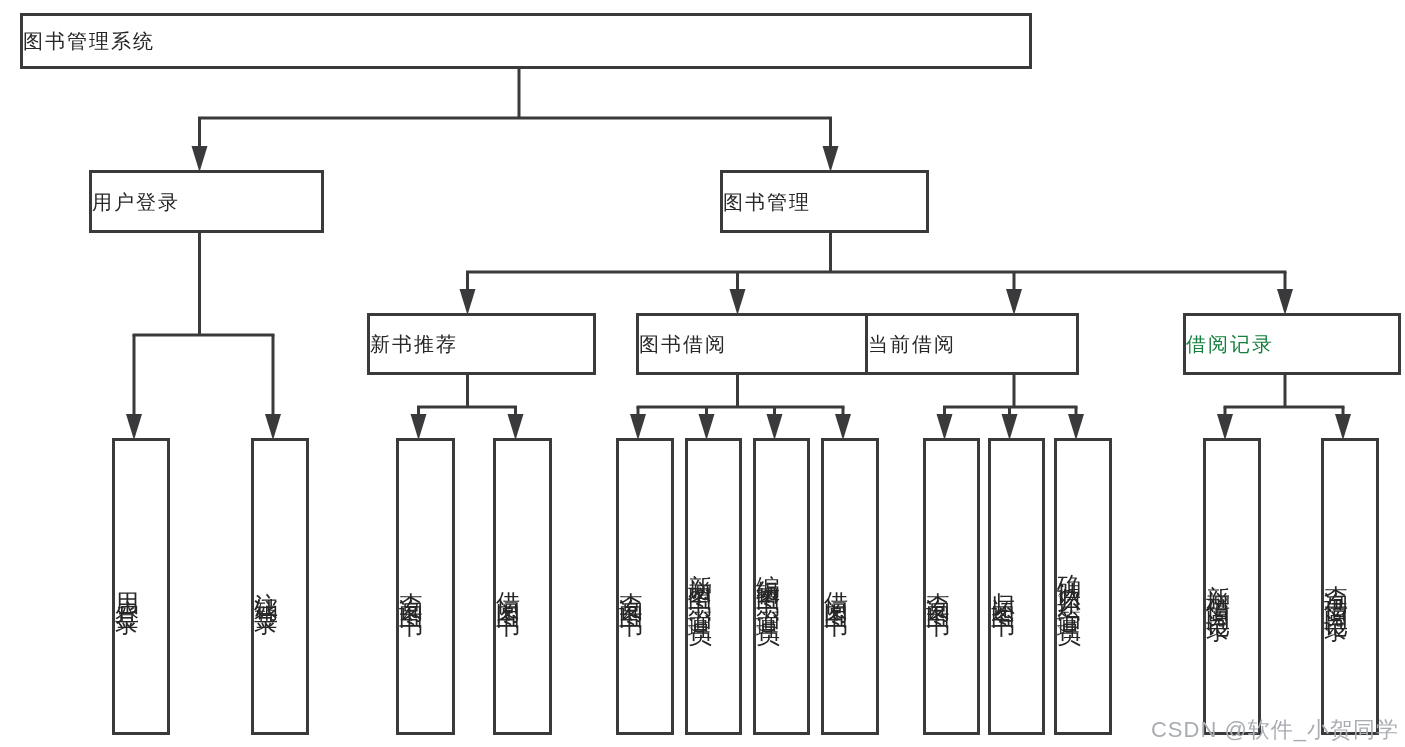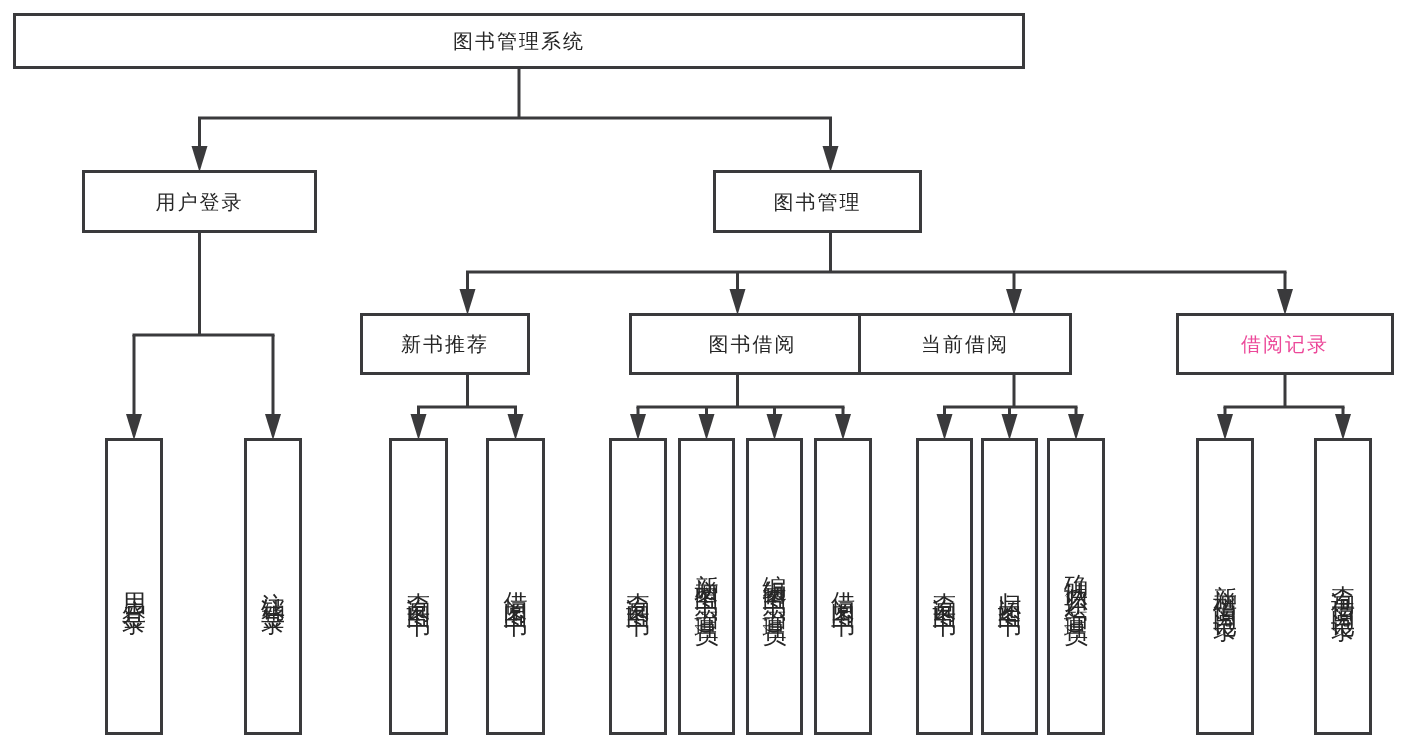--- a/index.html
+++ b/index.html
@@ -20,22 +20,23 @@
     left: 0; top: 0;
     width: 1405px;
     height: 747px;
   }
   .node {
     position: absolute;
     box-sizing: border-box;
     background: #ffffff;
     display: flex;
     align-items: center;
-    justify-content: center;
+    justify-content: flex-start;
     z-index: 2;
+    margin-left: 7px;
   }
   .node .label {
     white-space: nowrap;
     font-size: 20px;
     letter-spacing: 2px;
     line-height: 1.2;
   }
   .node.vertical .label {
     writing-mode: vertical-rl;
     text-orientation: upright;
@@ -115,31 +116,31 @@
   <div id="nodes">
       <div class="node" style="left: 13px; top: 13px; width: 1012px; height: 56px; border: 3px solid rgb(58, 58, 60); background: rgb(255, 255, 255);">
         <span class="label" style="color: rgb(38, 38, 38);">图书管理系统</span>
       </div>
       <div class="node" style="left: 82px; top: 170px; width: 235px; height: 63px; border: 3px solid rgb(58, 58, 60); background: rgb(255, 255, 255);">
         <span class="label" style="color: rgb(38, 38, 38);">用户登录</span>
       </div>
       <div class="node" style="left: 713px; top: 170px; width: 209px; height: 63px; border: 3px solid rgb(58, 58, 60); background: rgb(255, 255, 255);">
         <span class="label" style="color: rgb(38, 38, 38);">图书管理</span>
       </div>
-      <div class="node" style="left: 360px; top: 313px; width: 170px; height: 62px; border: 3px solid rgb(58, 58, 60); background: rgb(255, 255, 255);">
+      <div class="node" style="left: 360px; top: 313px; width: 229px; height: 62px; border: 3px solid rgb(58, 58, 60); background: rgb(255, 255, 255);">
         <span class="label" style="color: rgb(38, 38, 38);">新书推荐</span>
       </div>
       <div class="node" style="left: 629px; top: 313px; width: 247px; height: 62px; border: 3px solid rgb(58, 58, 60); background: rgb(255, 255, 255);">
         <span class="label" style="color: rgb(38, 38, 38);">图书借阅</span>
       </div>
       <div class="node" style="left: 858px; top: 313px; width: 214px; height: 62px; border: 3px solid rgb(58, 58, 60); background: rgb(255, 255, 255);">
         <span class="label" style="color: rgb(38, 38, 38);">当前借阅</span>
       </div>
       <div class="node" style="left: 1176px; top: 313px; width: 218px; height: 62px; border: 3px solid rgb(58, 58, 60); background: rgb(255, 255, 255);">
-        <span class="label" style="color: #ec4899;">借阅记录</span>
+        <span class="label" style="color: #15803d;">借阅记录</span>
       </div>
       <div class="node vertical" style="left: 105px; top: 438px; width: 58px; height: 297px; border: 3px solid rgb(58, 58, 60); background: rgb(255, 255, 255);">
         <span class="label" style="color: rgb(38, 38, 38);">用户登录</span>
       </div>
       <div class="node vertical" style="left: 244px; top: 438px; width: 58px; height: 297px; border: 3px solid rgb(58, 58, 60); background: rgb(255, 255, 255);">
         <span class="label" style="color: rgb(38, 38, 38);">注销登录</span>
       </div>
       <div class="node vertical" style="left: 389px; top: 438px; width: 59px; height: 297px; border: 3px solid rgb(58, 58, 60); background: rgb(255, 255, 255);">
         <span class="label" style="color: rgb(38, 38, 38);">查询图书</span>
       </div>
@@ -167,13 +168,14 @@
       <div class="node vertical" style="left: 1047px; top: 438px; width: 58px; height: 297px; border: 3px solid rgb(58, 58, 60); background: rgb(255, 255, 255);">
         <span class="label" style="color: rgb(38, 38, 38);">确认归还（管理员）</span>
       </div>
       <div class="node vertical" style="left: 1196px; top: 438px; width: 58px; height: 297px; border: 3px solid rgb(58, 58, 60); background: rgb(255, 255, 255);">
         <span class="label" style="color: rgb(38, 38, 38);">新增借阅记录</span>
       </div>
       <div class="node vertical" style="left: 1314px; top: 438px; width: 58px; height: 297px; border: 3px solid rgb(58, 58, 60); background: rgb(255, 255, 255);">
         <span class="label" style="color: rgb(38, 38, 38);">查询借阅记录</span>
       </div>
     </div>
+  <div class="watermark" style="color: rgb(169, 172, 179);">CSDN @软件_小贺同学</div>
 </div>
 
 </body></html>

